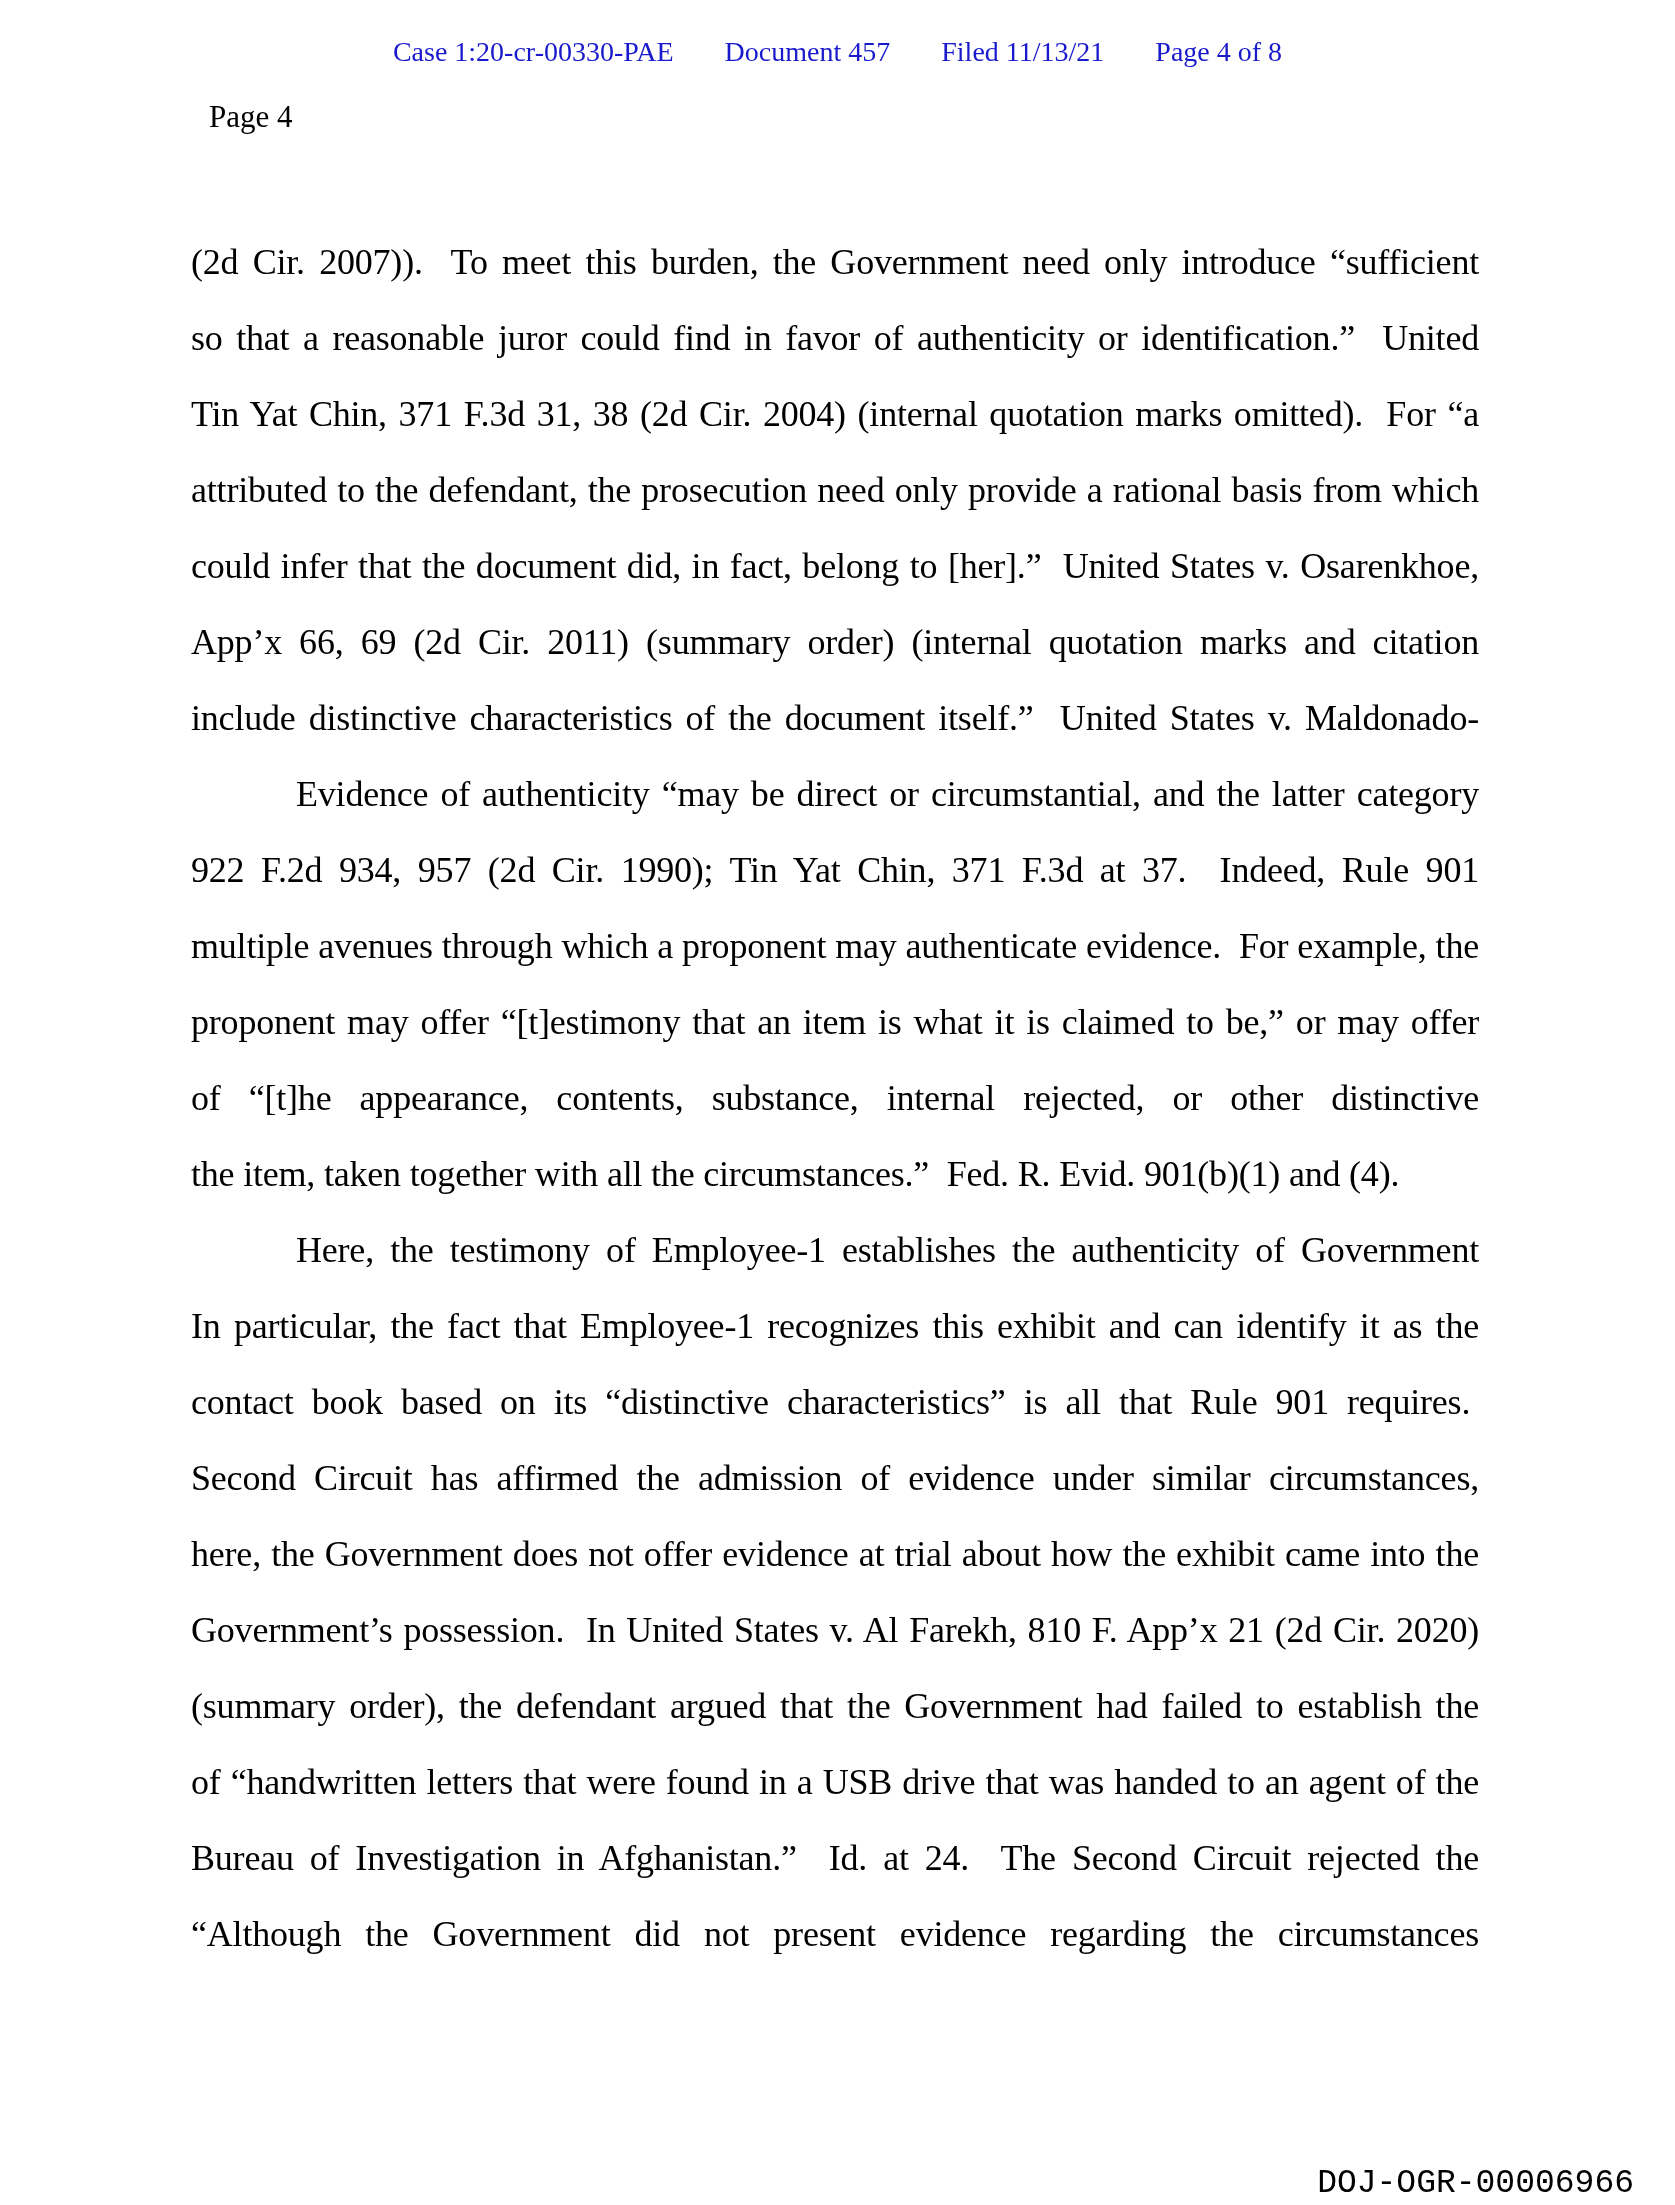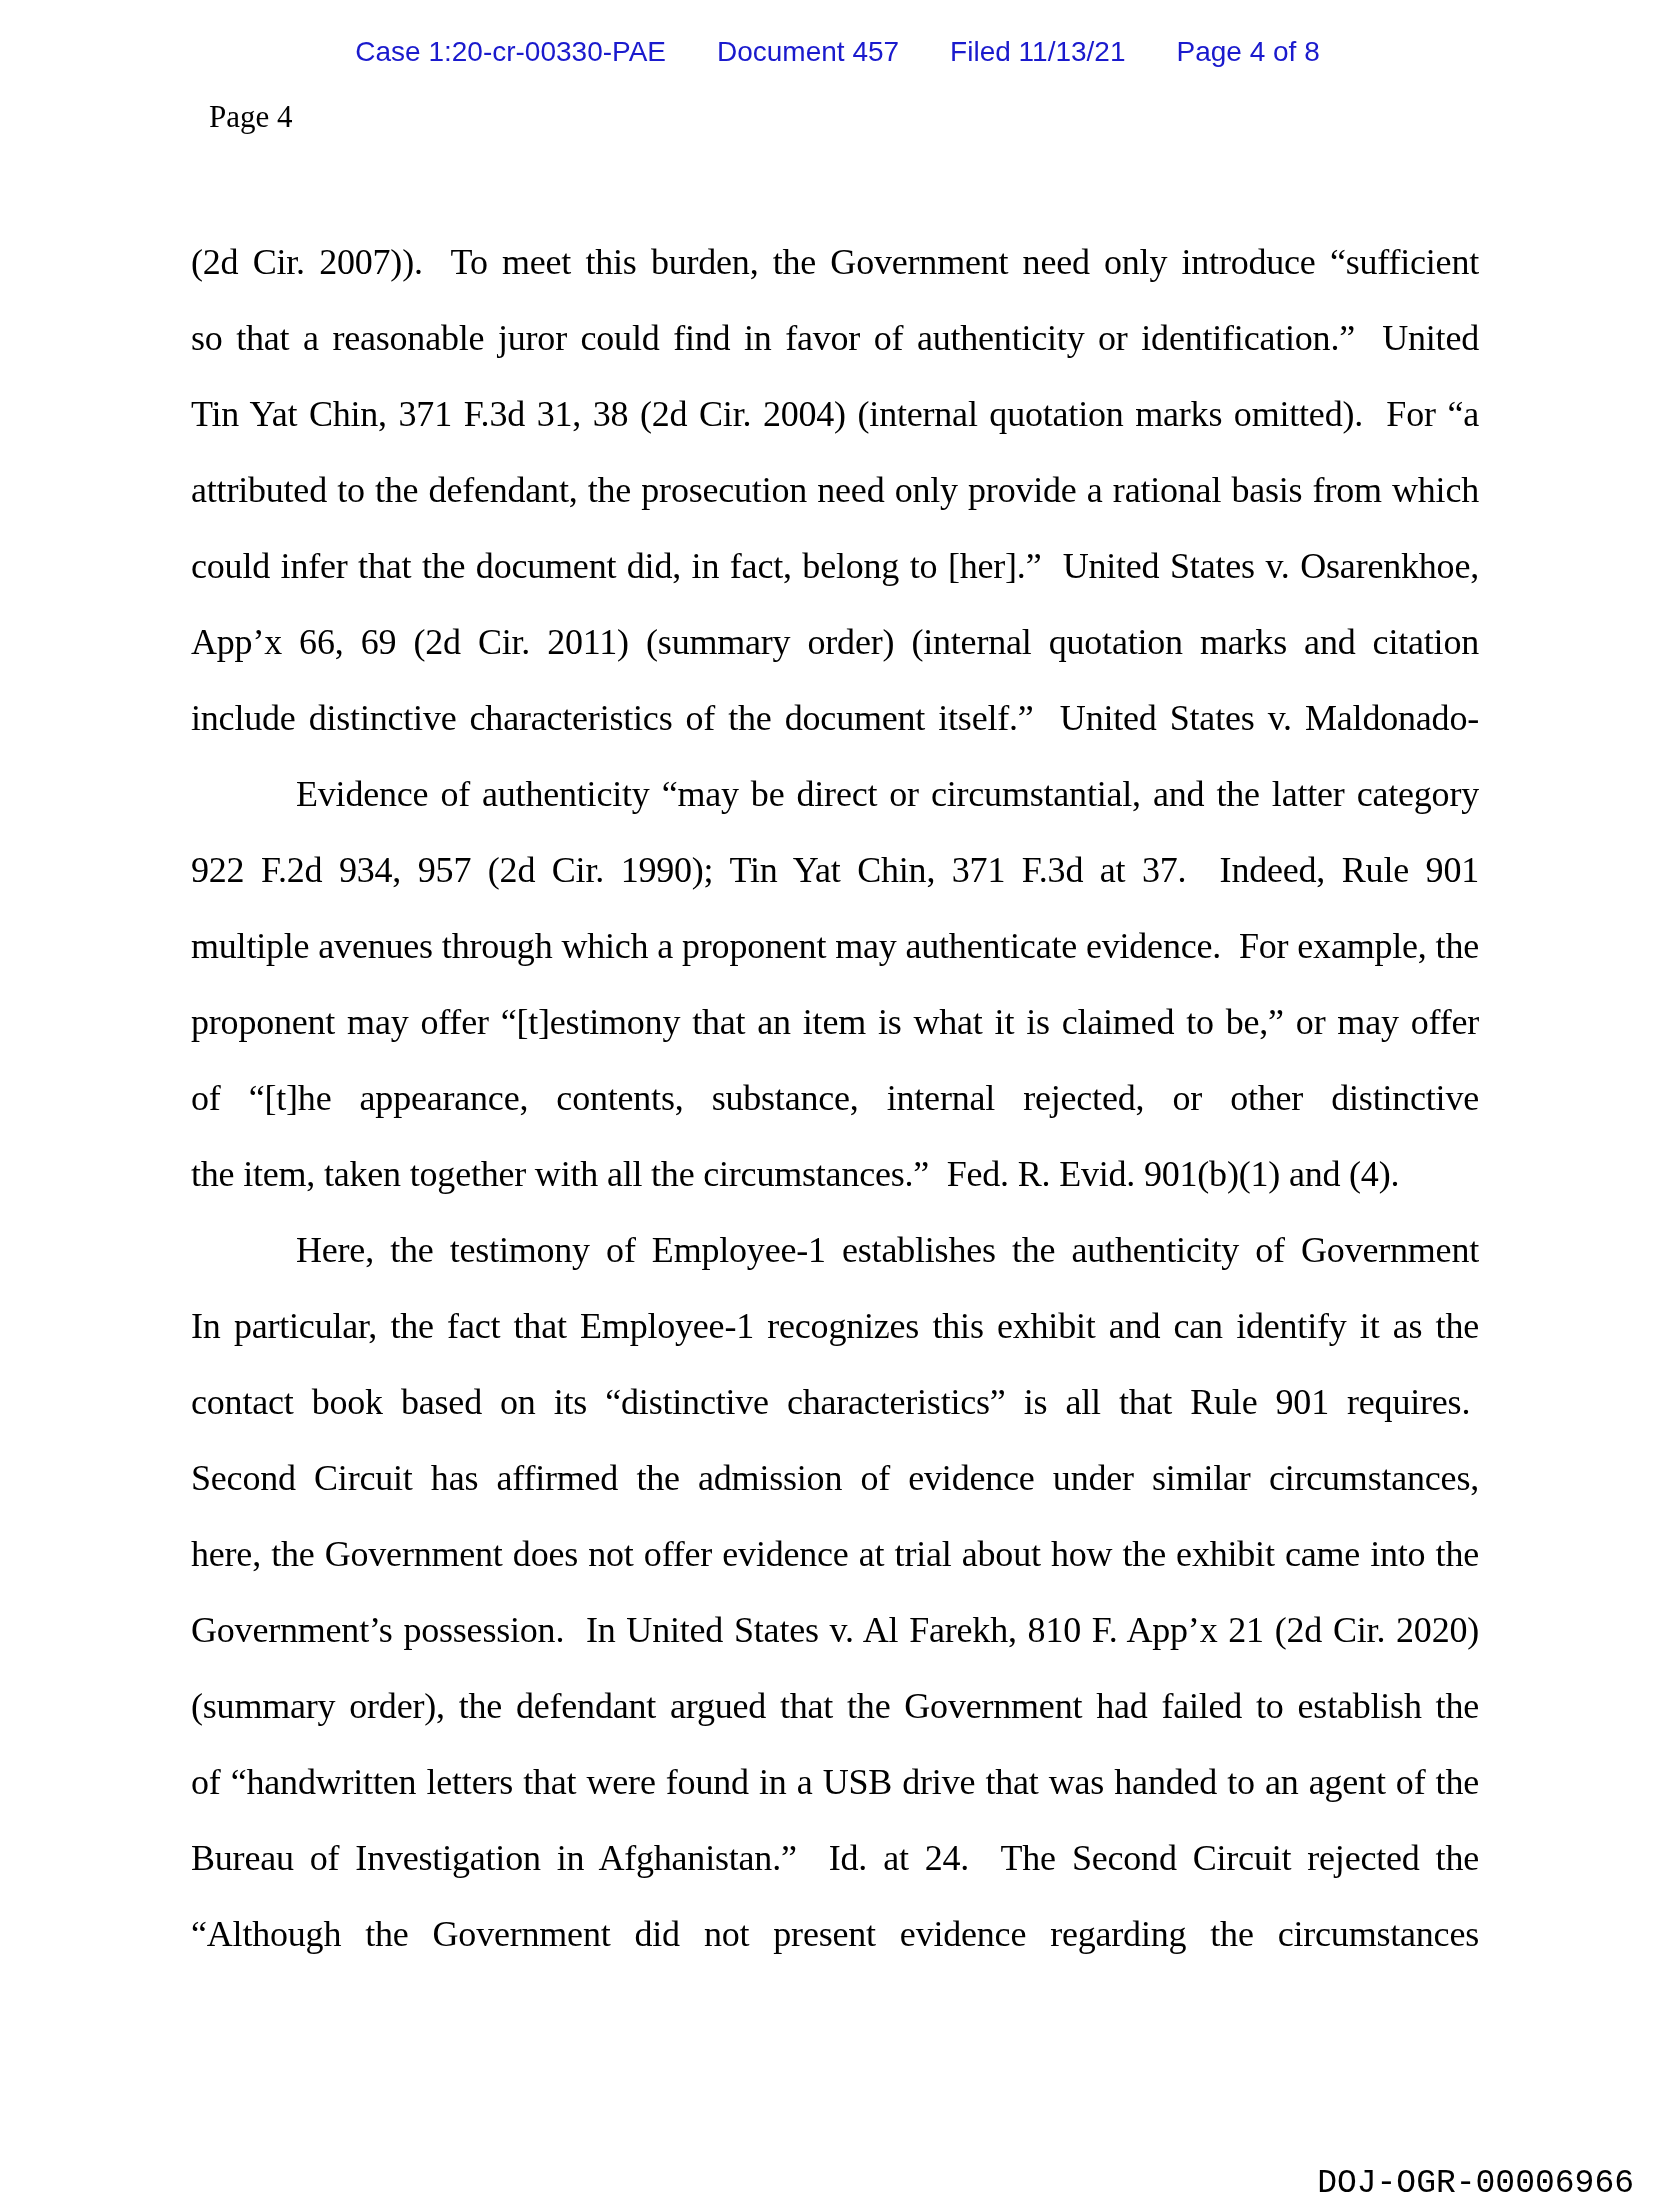--- a/index.html
+++ b/index.html
@@ -17,21 +17,21 @@
     overflow: hidden;
   }
   .ecf-header {
     position: absolute;
     top: 36px;
     left: 0;
     width: 100%;
     display: flex;
     justify-content: center;
     gap: 51px;
-    font-family: Liberation Sans, sans-serif;
+    font-family: Liberation Serif, serif;
     font-size: 28px;
     white-space: nowrap;
   }
   .page-label {
     position: absolute;
     top: 99px;
     left: 209px;
     font-size: 31px;
   }
   .body-text {

